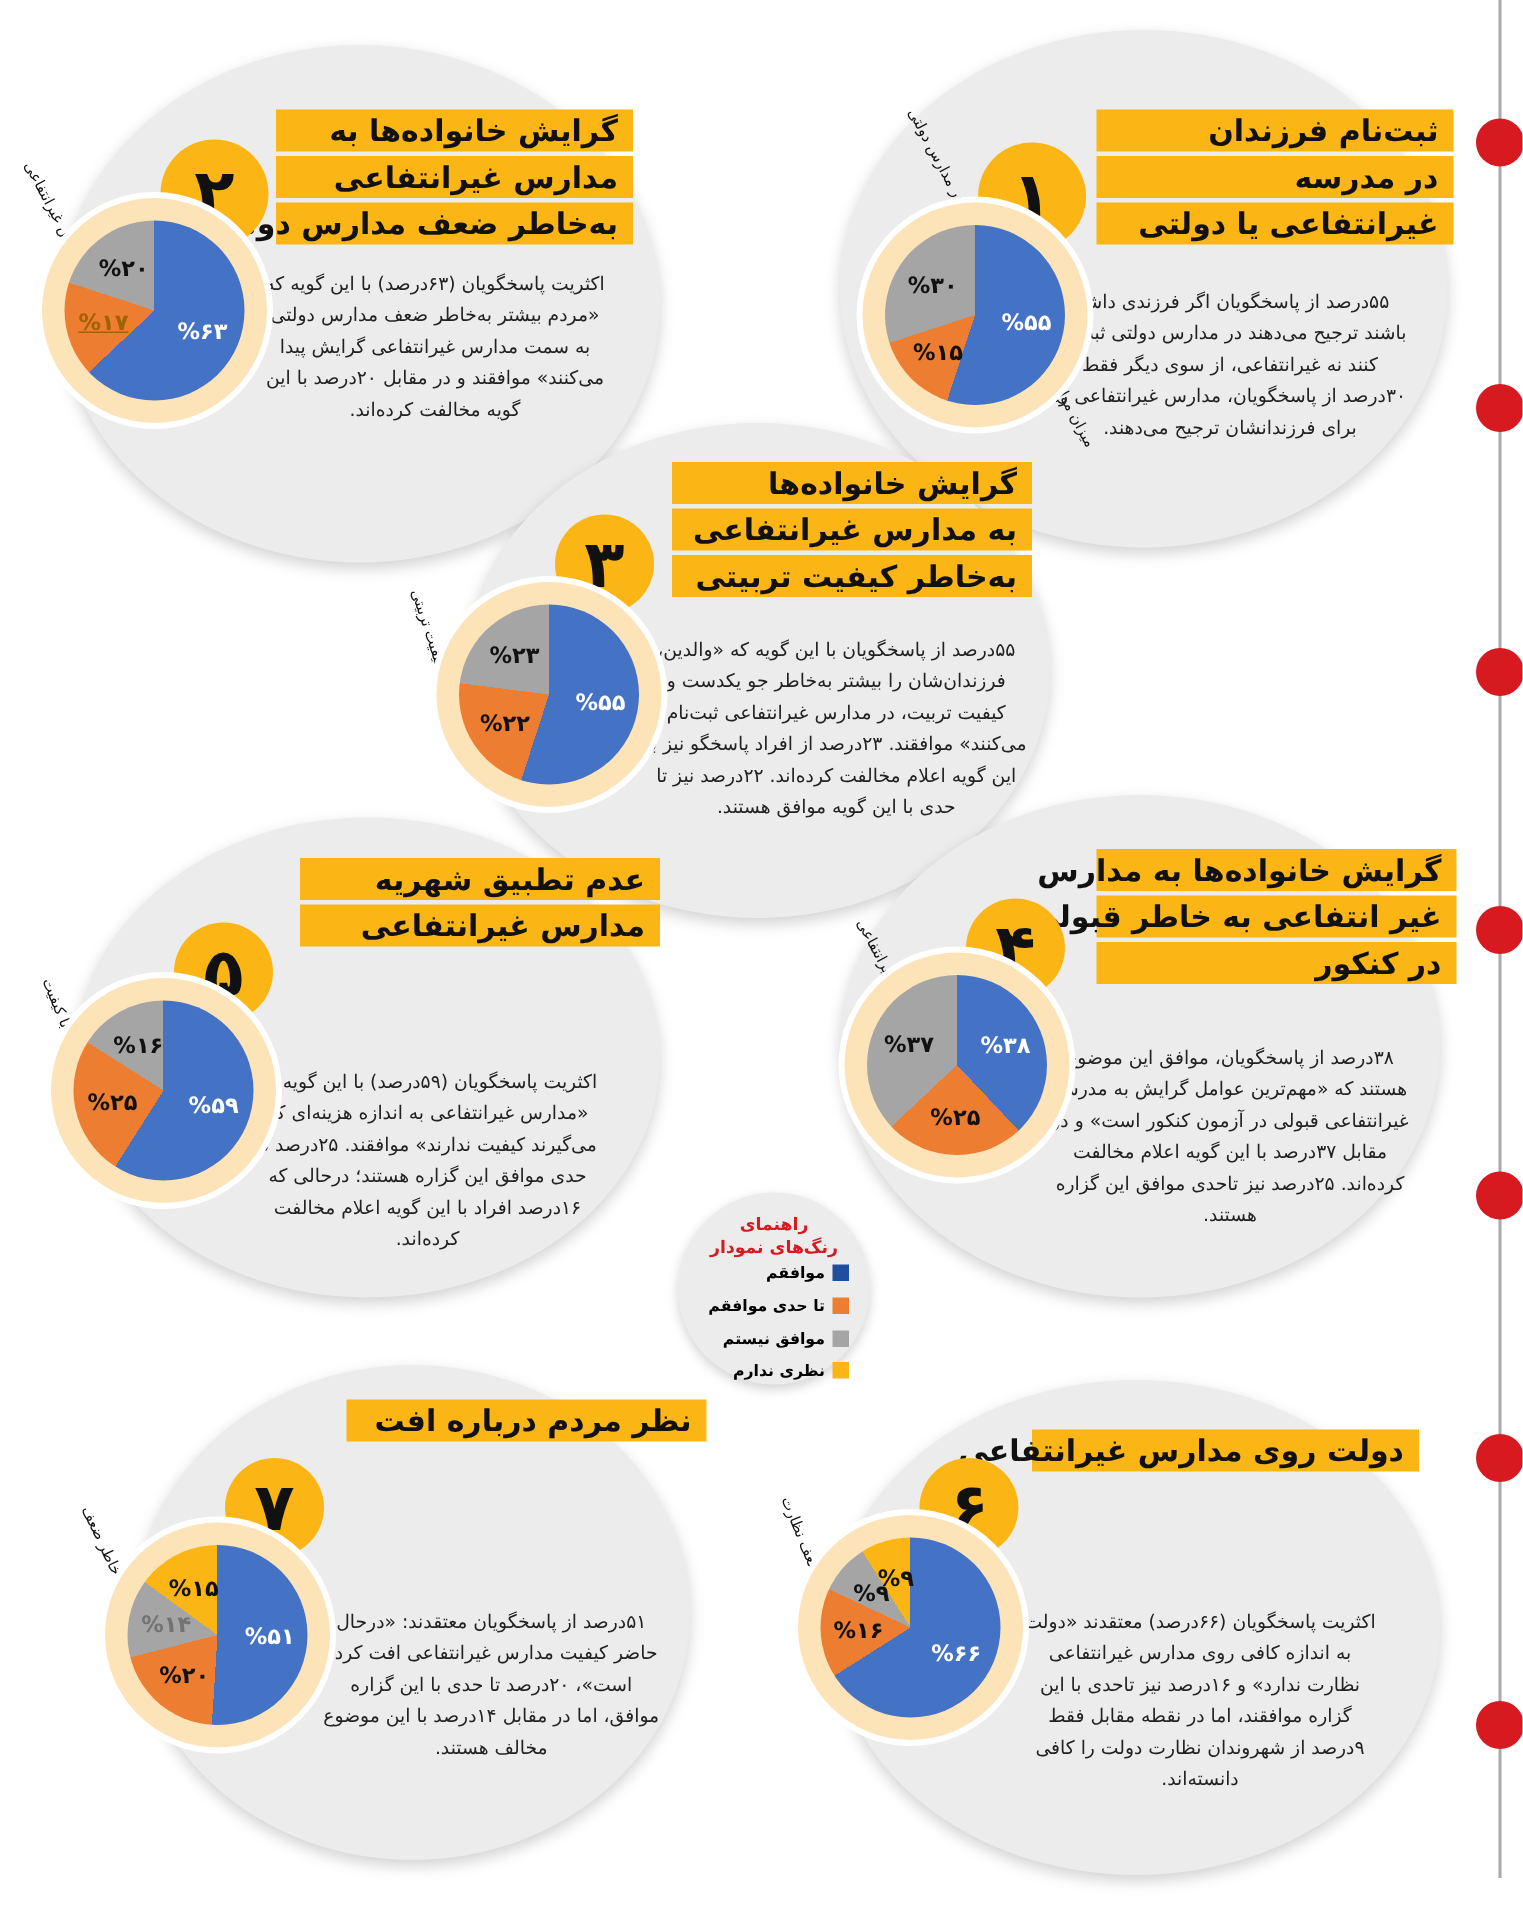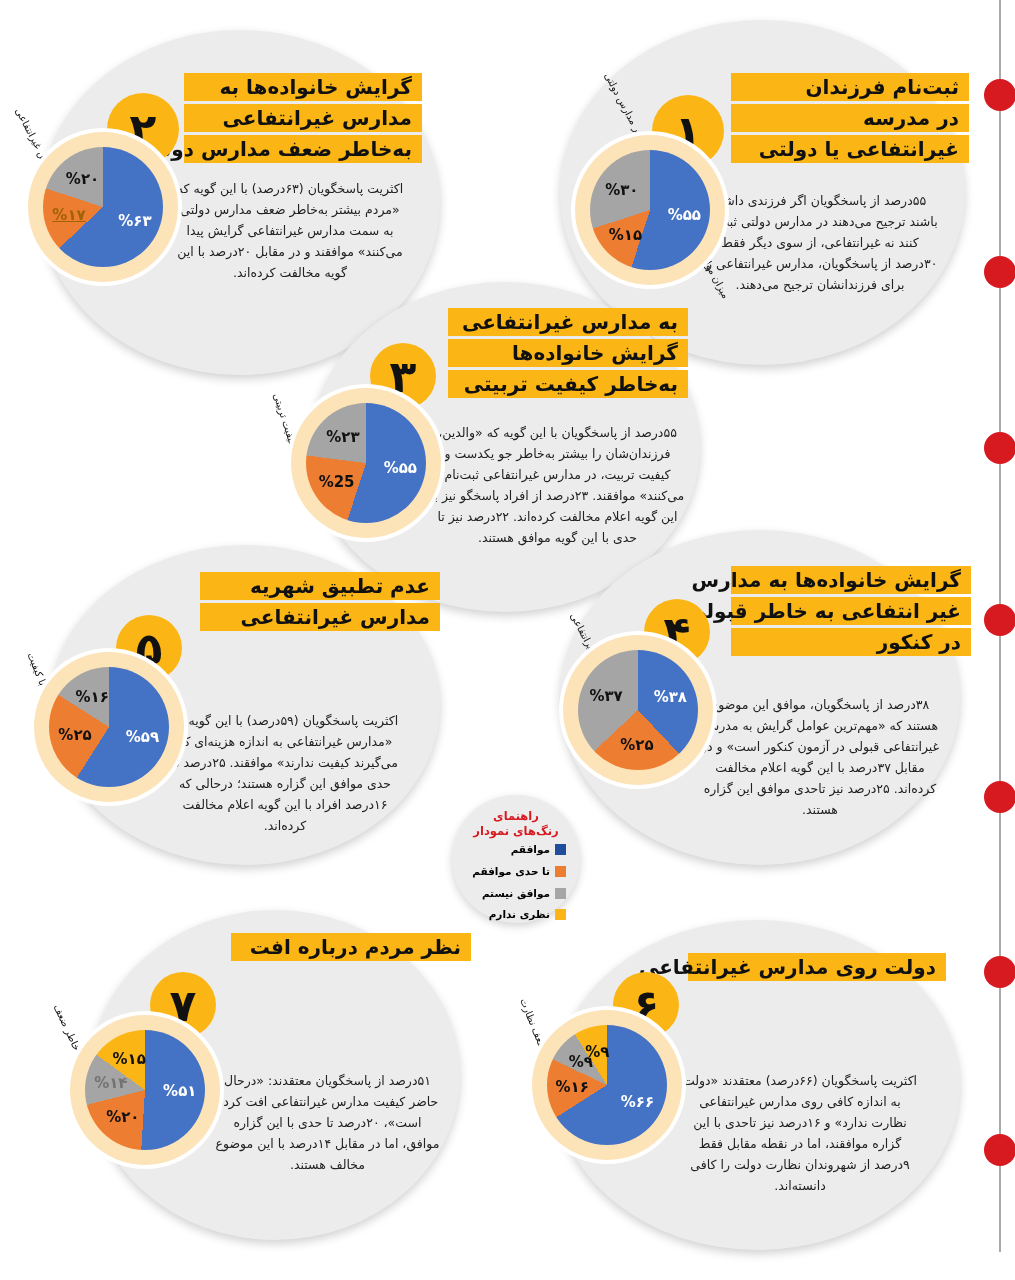--- a/index.html
+++ b/index.html
@@ -10,21 +10,21 @@
   .title-bar{position:absolute;direction:rtl;}
   .title-line{background:#fbb615;color:#111;font-weight:bold;font-size:20px;height:28px;line-height:28px;padding:0 10px;margin-bottom:3px;white-space:nowrap;text-align:right;}
   .badge{position:absolute;border-radius:50%;background:#fbb615;display:flex;align-items:center;justify-content:center;font-weight:bold;font-size:44px;color:#111;}
   .pie-ring{position:absolute;border-radius:50%;background:#fde3b8;box-shadow:0 0 0 4px #ffffff;}
   .pie{position:absolute;border-radius:50%;}
   .pie-label{position:absolute;font-weight:bold;font-size:15px;transform:translate(-50%,-50%);white-space:nowrap;direction:ltr;}
   .arc-text{position:absolute;font-size:11px;color:#111;direction:rtl;white-space:nowrap;transform-origin:center;}
   .body-text{position:absolute;direction:rtl;text-align:center;font-size:12.5px;line-height:21px;color:#222;}
   .legend{position:absolute;left:452px;top:795px;width:128px;height:128px;border-radius:50%;background:#ececec;box-shadow:0 3px 8px rgba(0,0,0,0.18);direction:rtl;}
   .legend-title{position:absolute;top:14px;left:0;width:100%;text-align:center;color:#d71920;font-weight:bold;font-size:11.5px;line-height:15px;}
-  .legend-item{position:absolute;right:14px;display:flex;align-items:center;gap:5px;font-size:10.5px;font-weight:bold;}
+  .legend-item{position:absolute;right:14px;display:flex;gap:5px;font-size:10.5px;font-weight:bold;}
   .legend-swatch{width:11px;height:11px;display:inline-block;}
 </style>
 </head>
 <body>
 
 <div class="timeline-line"></div>
 <div id="timeline-dots">
     <div class="timeline-dot" style="top: 79px;"></div>
     <div class="timeline-dot" style="top: 256px;"></div>
     <div class="timeline-dot" style="top: 432px;"></div>
@@ -51,22 +51,22 @@
   <div class="title-line">مدارس غیرانتفاعی</div>
   <div class="title-line">به‌خاطر ضعف مدارس دولتی</div>
 </div>
 <div class="badge" style="left:107px;top:93px;width:72px;height:72px;">۲</div>
 <div class="pie-block"></div>
 <div class="arc-text" style="left:-25px;top:175px;transform:rotate(62deg);font-size:10px;">گرایش خانواده‌ها به مدارس غیرانتفاعی</div>
 <div class="body-text" style="left:175px;top:178px;width:230px;">اکثریت پاسخگویان (۶۳درصد) با این گویه که «مردم بیشتر به‌خاطر ضعف مدارس دولتی به سمت مدارس غیرانتفاعی گرایش پیدا می‌کنند» موافقند و در مقابل ۲۰درصد با این گویه مخالفت کرده‌اند.</div>
 
 <div class="bubble" style="left:310px;top:282px;width:390px;height:330px;"></div>
 <div class="title-bar" style="left:448px;top:308px;width:240px;">
+  <div class="title-line">گرایش خانواده‌ها</div>
   <div class="title-line">به مدارس غیرانتفاعی</div>
-  <div class="title-line">گرایش خانواده‌ها</div>
   <div class="title-line">به‌خاطر کیفیت تربیتی</div>
 </div>
 <div class="badge" style="left:370px;top:343px;width:66px;height:66px;">۳</div>
 <div class="pie-block"></div>
 <div class="arc-text" style="left:235px;top:445px;transform:rotate(72deg);font-size:10px;">گرایش به‌خاطر کیفیت تربیتی</div>
 <div class="body-text" style="left:430px;top:422px;width:255px;">۵۵درصد از پاسخگویان با این گویه که «والدین، فرزندان‌شان را بیشتر به‌خاطر جو یکدست و کیفیت تربیت، در مدارس غیرانتفاعی ثبت‌نام می‌کنند» موافقند. ۲۳درصد از افراد پاسخگو نیز با این گویه اعلام مخالفت کرده‌اند. ۲۲درصد نیز تا حدی با این گویه موافق هستند.</div>
 
 <div class="bubble" style="left:560px;top:530px;width:400px;height:335px;"></div>
 <div class="title-bar" style="left:731px;top:566px;width:240px;">
   <div class="title-line">گرایش خانواده‌ها به مدارس</div>
@@ -135,21 +135,21 @@
 <div class="pie-label" style="left: 625.393px; top: 234.607px; color: rgb(17, 17, 17);">%۱۵</div>
 <div class="pie-label" style="left: 621.846px; top: 189.545px; color: rgb(17, 17, 17);">%۳۰</div>
 <div class="pie-ring" style="left: 28px; top: 132px; width: 150px; height: 150px;"></div>
 <div class="pie" style="left: 43px; top: 147px; width: 120px; height: 120px; background: conic-gradient(rgb(68, 114, 196) 0deg, rgb(68, 114, 196) 226.8deg, rgb(237, 125, 49) 226.8deg, rgb(237, 125, 49) 288deg, rgb(165, 165, 165) 288deg, rgb(165, 165, 165) 360deg);"></div>
 <div class="pie-label" style="left: 134.938px; top: 220.821px; color: rgb(255, 255, 255);">%۶۳</div>
 <div class="pie-label" style="left: 69.0381px; top: 214.591px; color: #a16207; text-decoration: underline;">%۱۷</div>
 <div class="pie-label" style="left: 82.5451px; top: 178.846px; color: rgb(17, 17, 17);">%۲۰</div>
 <div class="pie-ring" style="left: 291px; top: 388px; width: 150px; height: 150px;"></div>
 <div class="pie" style="left: 306px; top: 403px; width: 120px; height: 120px; background: conic-gradient(rgb(68, 114, 196) 0deg, rgb(68, 114, 196) 198deg, rgb(237, 125, 49) 198deg, rgb(237, 125, 49) 277.2deg, rgb(165, 165, 165) 277.2deg, rgb(165, 165, 165) 360deg);"></div>
 <div class="pie-label" style="left: 400.372px; top: 468.444px; color: rgb(255, 255, 255);">%۵۵</div>
-<div class="pie-label" style="left: 336.617px; top: 481.647px; color: rgb(17, 17, 17);">%25</div>
+<div class="pie-label" style="left: 336.617px; top: 481.647px; color: rgb(17, 17, 17);">%۲۲</div>
 <div class="pie-label" style="left: 342.986px; top: 436.896px; color: rgb(17, 17, 17);">%۲۳</div>
 <div class="pie-ring" style="left: 563px; top: 635px; width: 150px; height: 150px;"></div>
 <div class="pie" style="left: 578px; top: 650px; width: 120px; height: 120px; background: conic-gradient(rgb(68, 114, 196) 0deg, rgb(68, 114, 196) 136.8deg, rgb(237, 125, 49) 136.8deg, rgb(237, 125, 49) 226.8deg, rgb(165, 165, 165) 226.8deg, rgb(165, 165, 165) 360deg);"></div>
 <div class="pie-label" style="left: 670.356px; top: 697.189px; color: rgb(255, 255, 255);">%۳۸</div>
 <div class="pie-label" style="left: 636.907px; top: 744.783px; color: rgb(17, 17, 17);">%۲۵</div>
 <div class="pie-label" style="left: 606.062px; top: 696.179px; color: rgb(17, 17, 17);">%۳۷</div>
 <div class="pie-ring" style="left: 34px; top: 652px; width: 150px; height: 150px;"></div>
 <div class="pie" style="left: 49px; top: 667px; width: 120px; height: 120px; background: conic-gradient(rgb(68, 114, 196) 0deg, rgb(68, 114, 196) 212.4deg, rgb(237, 125, 49) 212.4deg, rgb(237, 125, 49) 302.4deg, rgb(165, 165, 165) 302.4deg, rgb(165, 165, 165) 360deg);"></div>
 <div class="pie-label" style="left: 142.418px; top: 736.709px; color: rgb(255, 255, 255);">%۵۹</div>
 <div class="pie-label" style="left: 75.0381px; top: 734.591px; color: rgb(17, 17, 17);">%۲۵</div>

